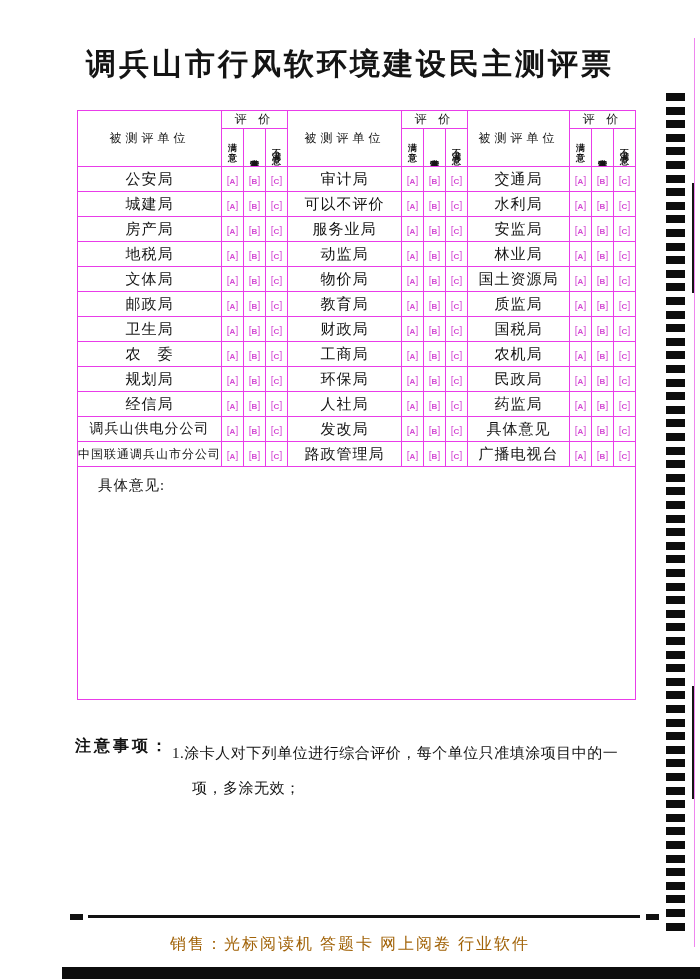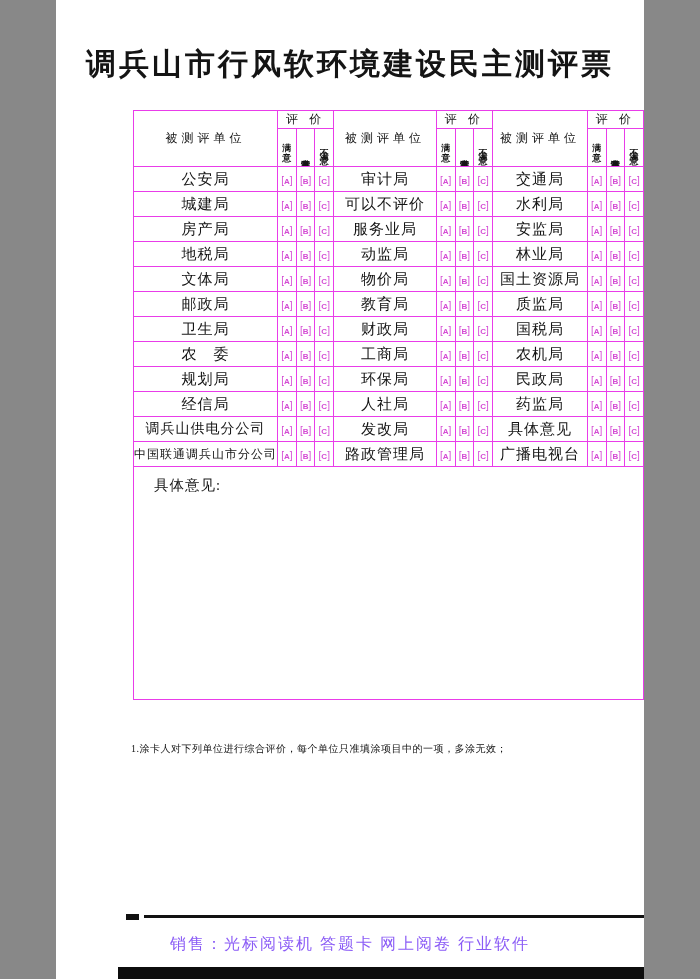--- a/index.html
+++ b/index.html
@@ -3,21 +3,21 @@
 <meta charset="utf-8">
 <style>
   :root{
     --mag:#e93ce9;        
     --magL:#d44ad4;       
     --magLine:#ef86ef;    
     --ink:#141414;
   }
   html,body{margin:0;padding:0;}
   body{background:#888;font-family:"Liberation Serif",serif;color:var(--ink);}
-  .page{position:relative;width:588px;height:979px;background:#ffffff;margin:0 auto;overflow:hidden;}
+  .page{position:relative;width:700px;height:979px;background:#ffffff;margin:0 auto;overflow:hidden;}
 
   
   .title{position:absolute;top:44px;left:0;width:100%;text-align:center;
          font-family:"Liberation Serif",serif;font-weight:bold;font-size:30px;letter-spacing:3px;}
 
   
   .eval-table{position:absolute;left:77px;top:110px;border-collapse:collapse;table-layout:fixed;}
   .eval-table th,.eval-table td{border:1px solid var(--mag);padding:0;text-align:center;vertical-align:middle;overflow:hidden;}
   tr.h1 th{height:13px;font-family:"Liberation Sans",sans-serif;font-weight:normal;font-size:12px;letter-spacing:4px;}
   tr.h2 th{height:37px;}
@@ -43,29 +43,29 @@
                 border-left:2px solid var(--magL);border-right:2px solid var(--magL);margin-left:9px;vertical-align:middle;}
   .wrong-gap{display:inline-block;width:84px;}
   .wrong-marks{display:inline-flex;align-items:center;margin-left:6px;}
   .mark-box{color:var(--ink);font-family:"DejaVu Sans",sans-serif;font-weight:bold;font-size:10px;margin:0 1px;}
   .mark-box::before{content:"[";color:var(--magL);font-weight:normal;font-size:12px;}
   .mark-box::after{content:"]";color:var(--magL);font-weight:normal;font-size:12px;}
 
   
   .notes{position:absolute;left:75px;top:736px;display:flex;}
   .notes-label{flex:none;width:97px;}
-  .notes-items{width:452px;font-size:10px;line-height:25px;letter-spacing:0.5px;}
+  .notes-items{width:452px;font-size:15px;line-height:35px;letter-spacing:0.5px;}
   .note-item{padding-left:20px;text-indent:-20px;}
 
   
   .sep-sq-l{position:absolute;left:70px;top:914px;width:13px;height:6px;background:#111;}
   .sep-line{position:absolute;left:88px;top:915px;width:552px;height:3px;background:#111;}
   .sep-sq-r{position:absolute;left:646px;top:914px;width:13px;height:6px;background:#111;}
   .footer-text{position:absolute;left:0;top:934px;width:100%;text-align:center;
-               font-size:16px;letter-spacing:2px;color:#8b5cf6;}
+               font-size:16px;letter-spacing:2px;color:#a16207;}
   .bottom-bar{position:absolute;left:62px;right:0;bottom:0;height:12px;background:#0d0d0d;}
 
   
   .timing-marks{position:absolute;left:666px;top:93px;width:19px;height:846px;}
   .tmark{position:absolute;left:0;width:19px;height:8px;background:#0d0d0d;}
   .right-line{position:absolute;left:694px;top:38px;width:1px;height:909px;background:var(--magLine);}
   .black-seg1{position:absolute;left:692px;top:183px;width:2px;height:110px;background:#151515;}
   .black-seg2{position:absolute;left:692px;top:686px;width:2px;height:113px;background:#151515;}
 </style>
 </head>
@@ -281,20 +281,21 @@
         <tr>
         <td class="comments" colspan="12">
           <div class="comments-label">具体意见:</div>
         </td>
       </tr>
     </tbody>
   </table>
 
 
   <div class="notes">
+    <div class="notes-label bold-label">注意事项：</div>
     <div class="notes-items">
       <div class="note-item">1.涂卡人对下列单位进行综合评价，每个单位只准填涂项目中的一项，多涂无效；</div>
     </div>
   </div>
 
   <div class="sep-sq-l"></div>
   <div class="sep-line"></div>
   <div class="sep-sq-r"></div>
 
   <div class="footer-text">销售：光标阅读机 答题卡 网上阅卷 行业软件</div>

